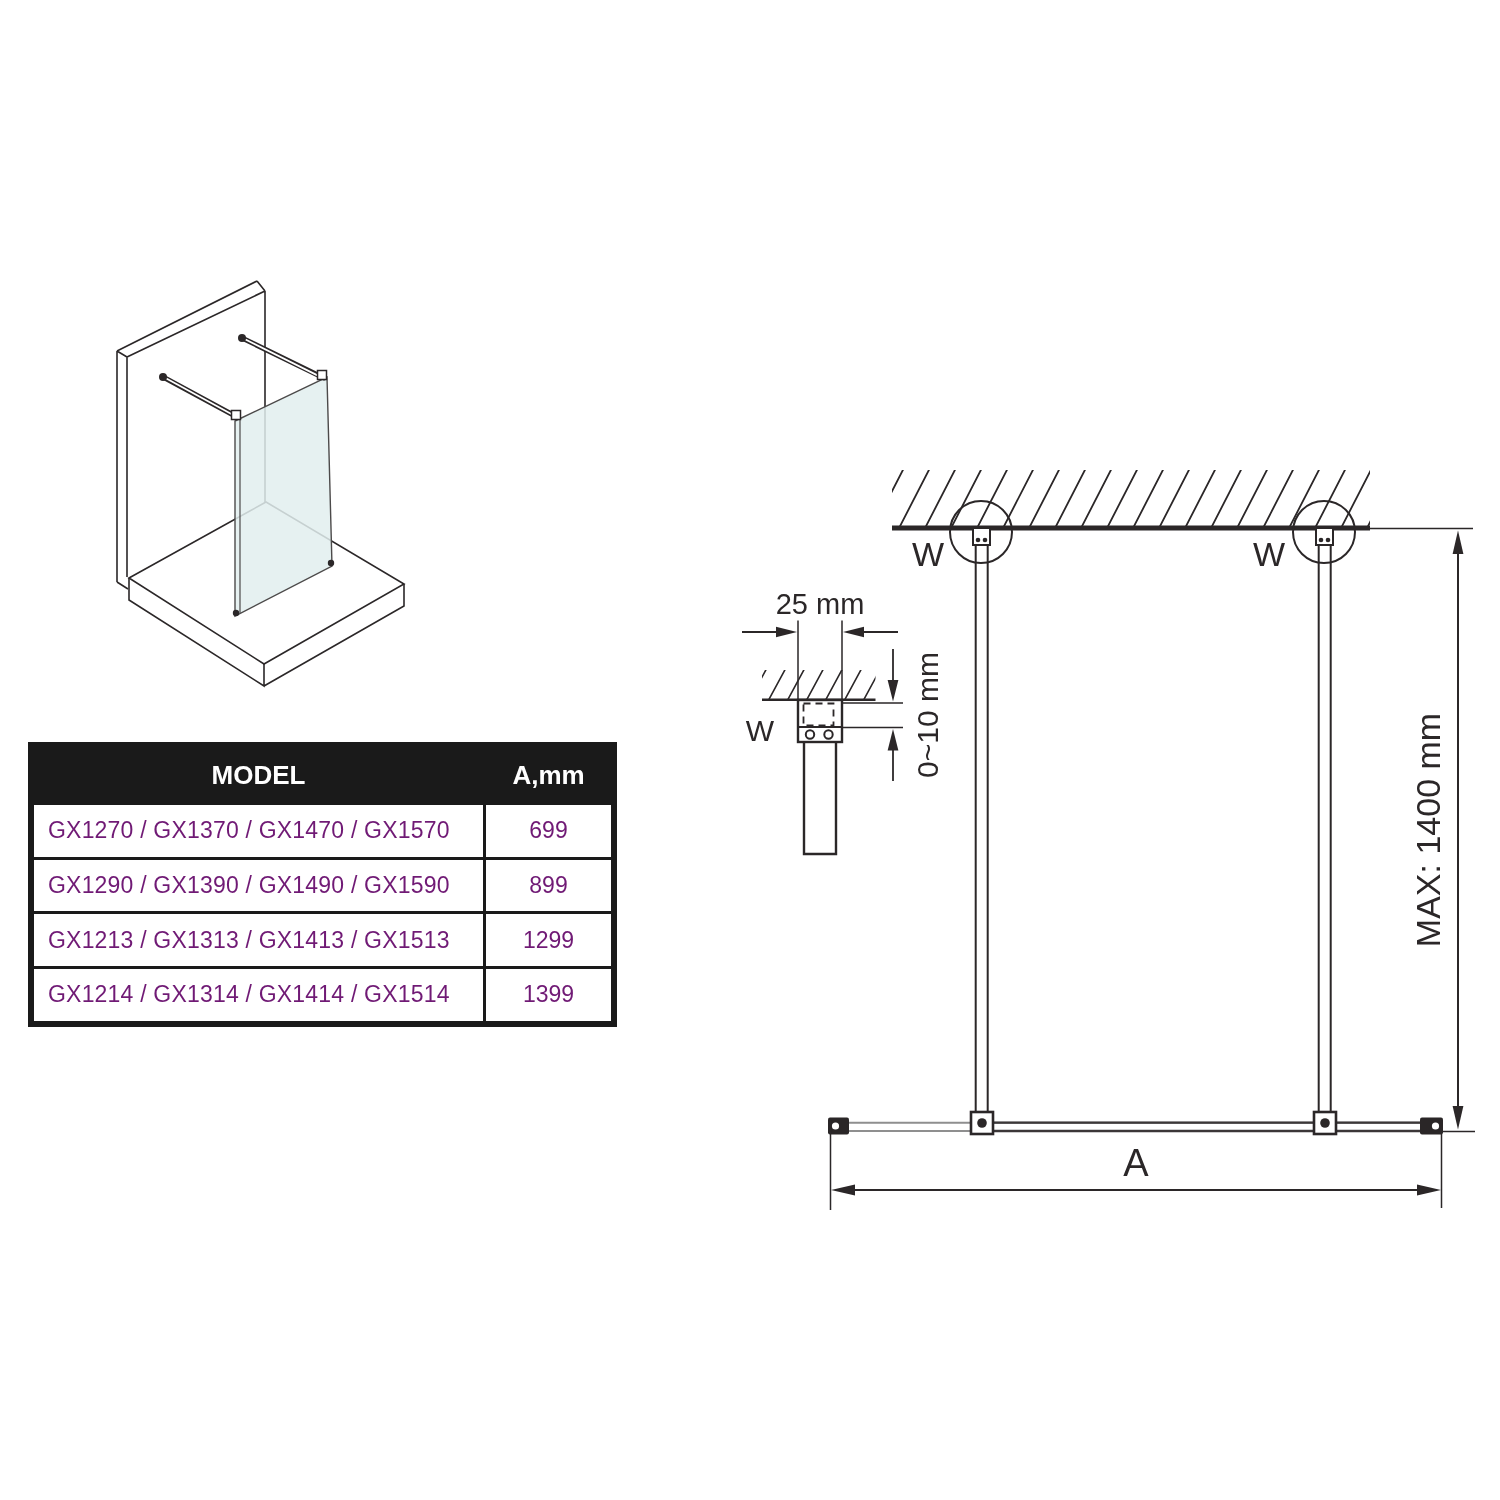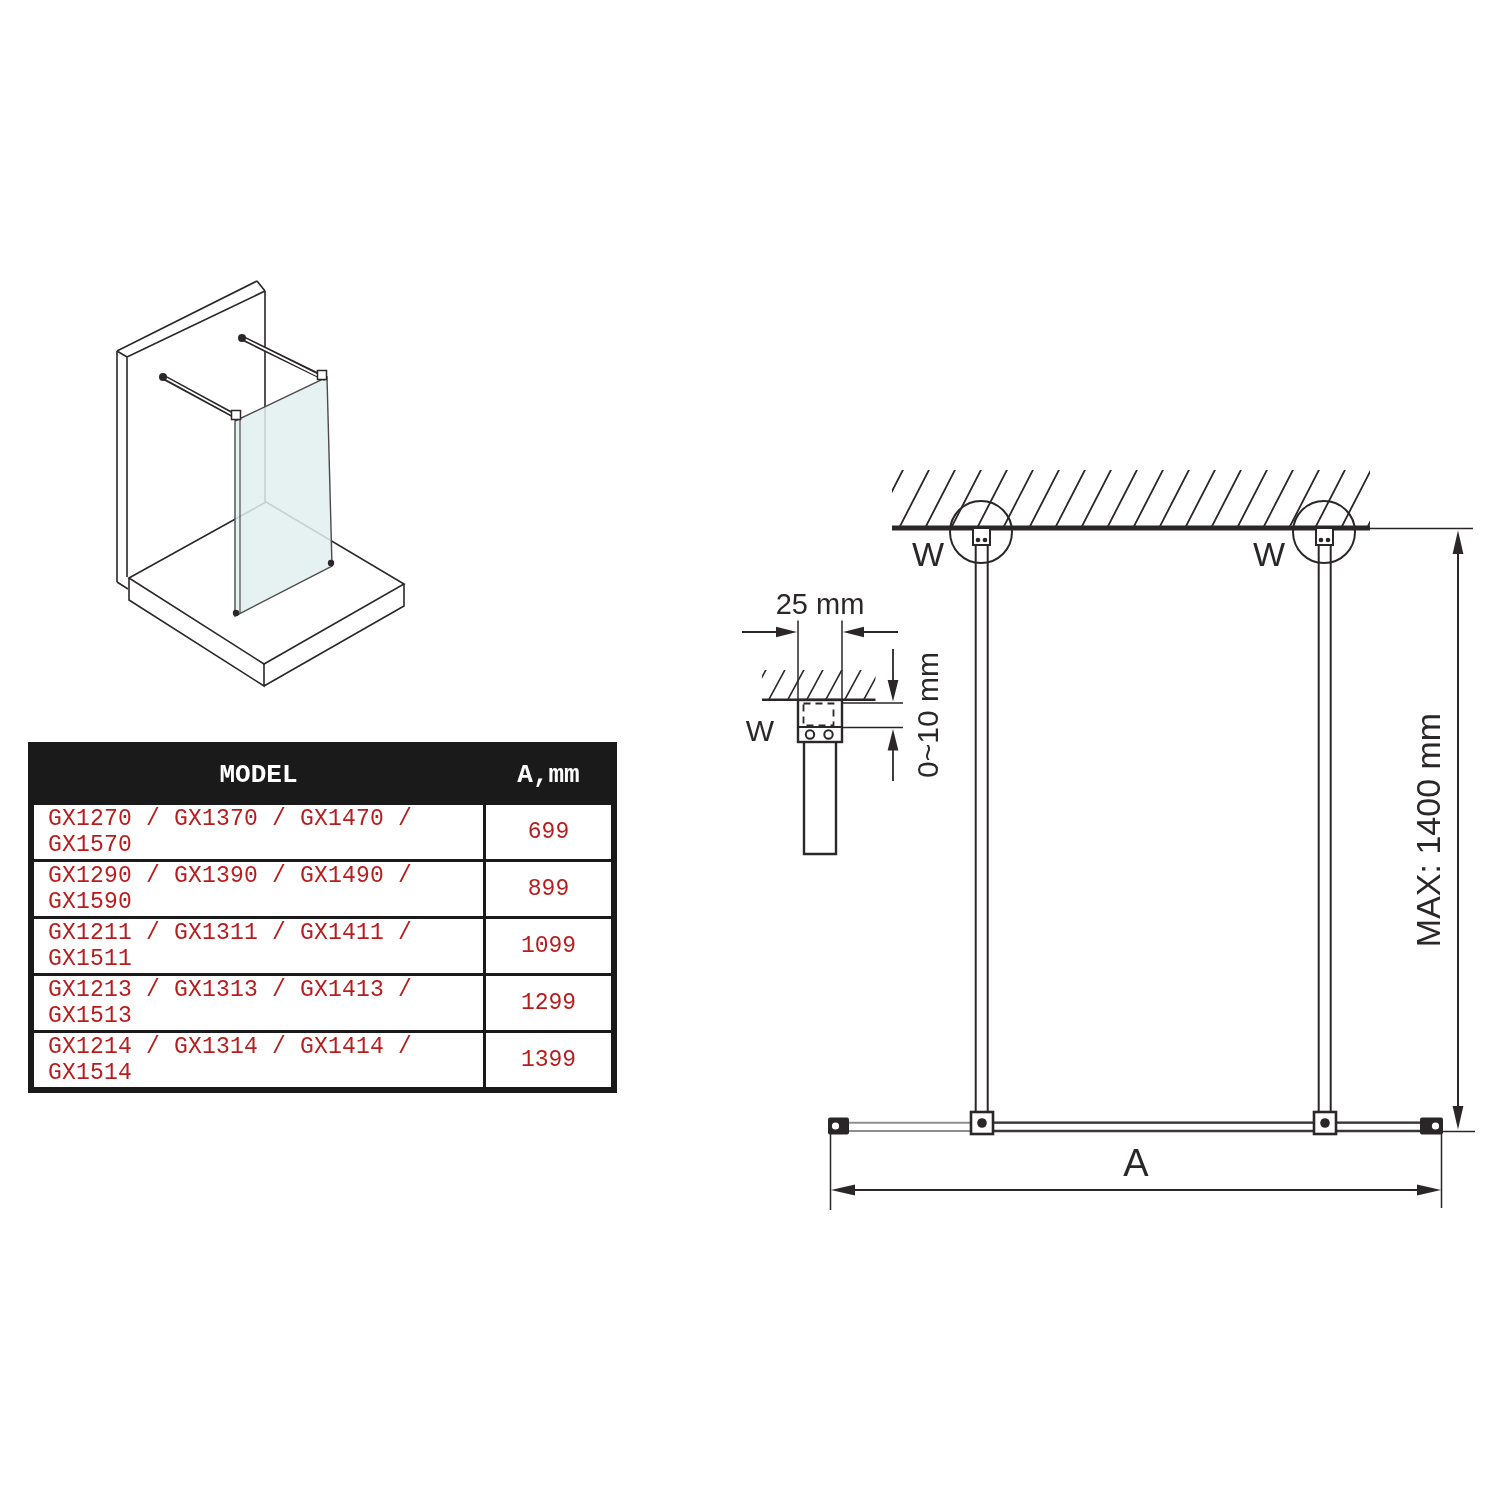--- a/index.html
+++ b/index.html
@@ -12,34 +12,34 @@
   .canvas{
     position:relative;width:1500px;height:1500px;background:#fff;overflow:hidden;
     font-family:"Liberation Sans", sans-serif;color:var(--line);
   }
   svg.drawing{position:absolute;left:0;top:0;width:1500px;height:1500px;}
   svg.drawing text{font-family:"Liberation Sans", sans-serif;fill:var(--line);}
 
   table.model-table{
     position:absolute;left:28px;top:742px;width:580px;
     border-collapse:collapse;table-layout:fixed;
-    font-family:Liberation Mono, monospace;
+    font-family:Liberation Sans, sans-serif;
   }
   table.model-table th,table.model-table td{
     border:3px solid #1a1a1a;
   }
   table.model-table{border:6px solid #1a1a1a;}
   table.model-table thead th{
     background:var(--table-header-bg);color:var(--table-header-text);
     height:52px;font-size:26px;font-weight:bold;border-color:#1a1a1a;
   }
   th.col-model{width:447px;text-align:center;}
   th.col-a{width:123px;text-align:center;}
   table.model-table tbody td{
-    height:49.7px;font-size:23px;color:#b91c1c;background:#fff;
+    height:49.7px;font-size:23px;color:#701a75;background:#fff;
   }
   td.cell-model{text-align:left;padding-left:14px;letter-spacing:.2px;}
   td.cell-a{text-align:center;margin-left:27px;}
 </style>
 </head>
 <body>
 
 <div class="canvas">
 
   <table class="model-table">
@@ -50,24 +50,20 @@
       </tr>
     </thead>
     <tbody>
       <tr>
         <td class="cell-model">GX1270 / GX1370 / GX1470 / GX1570</td>
         <td class="cell-a">699</td>
       </tr>
       <tr>
         <td class="cell-model">GX1290 / GX1390 / GX1490 / GX1590</td>
         <td class="cell-a">899</td>
-      </tr>
-      <tr>
-        <td class="cell-model">GX1211 / GX1311 / GX1411 / GX1511</td>
-        <td class="cell-a">1099</td>
       </tr>
       <tr>
         <td class="cell-model">GX1213 / GX1313 / GX1413 / GX1513</td>
         <td class="cell-a">1299</td>
       </tr>
       <tr>
         <td class="cell-model">GX1214 / GX1314 / GX1414 / GX1514</td>
         <td class="cell-a">1399</td>
       </tr>
     </tbody>

